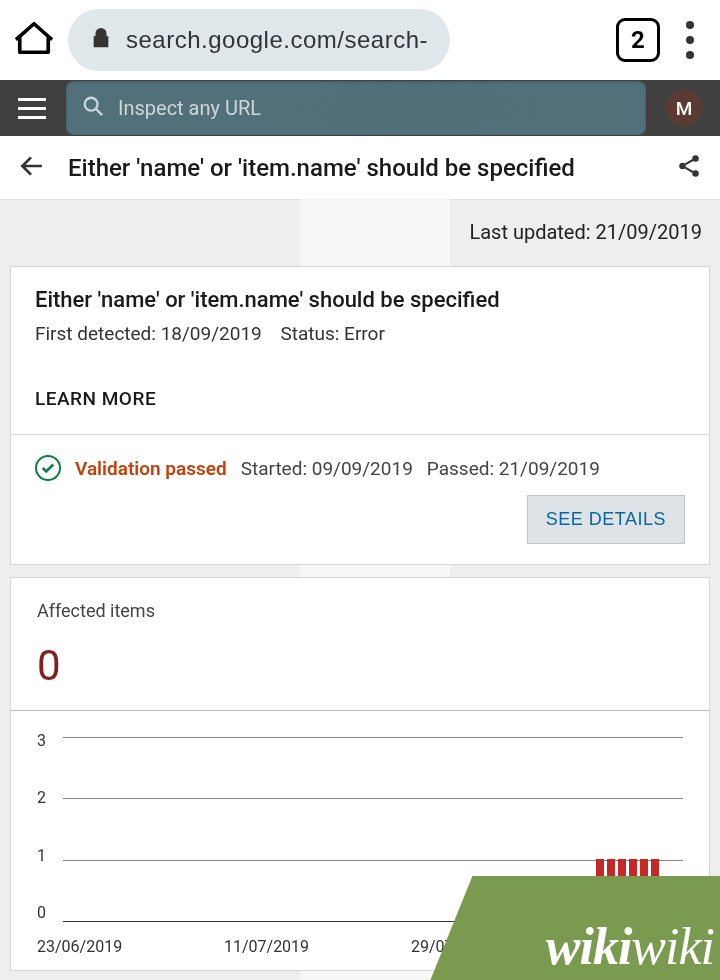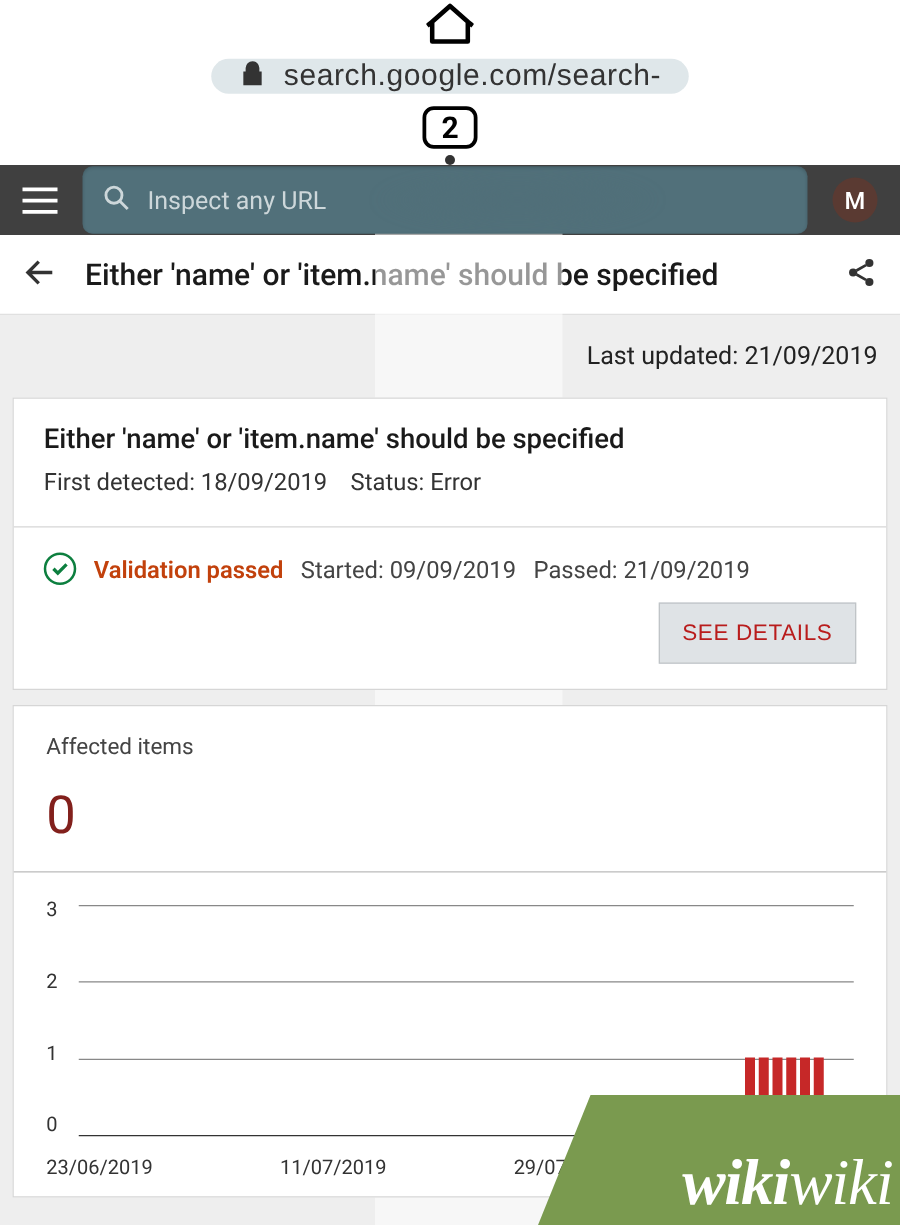--- a/index.html
+++ b/index.html
@@ -1,19 +1,19 @@
 <!DOCTYPE html>
 <html><head>
 <meta charset="utf-8">
 <style>
   * { box-sizing: border-box; margin: 0; padding: 0; }
   body { font-family: Roboto, Arial, sans-serif; width: 720px; height: 980px; background: #eeeeee; overflow: hidden; position: relative; }
 
   
-  .browser-bar { height: 132px; background: #fff; display: flex; align-items: center; padding: 0 15px; gap: 5px; flex-direction: column; }
+  .browser-bar { height: 80px; background: #fff; display: flex; align-items: center; padding: 0 15px; gap: 15px; }
   .home-icon svg { width: 38px; height: 38px; }
   .url-pill { flex: 1; height: 62px; background: #dfe7ea; border-radius: 31px; display: flex; align-items: center; padding: 0 22px; gap: 14px; max-width: 430px;}
   .lock-icon svg { width: 22px; height: 24px; fill: #333; }
   .url-text { font-size: 24px; color: #333; letter-spacing: .5px; font-family: "Trebuchet MS", sans-serif;}
   .tab-box { width: 44px; height: 44px; border: 3.5px solid #000; border-radius: 9px; display: flex; align-items: center; justify-content: center; font-weight: 700; font-size: 24px; }
   .kebab { width: 30px; display: flex; flex-direction: column; align-items: center; gap: 7px; }
   .kebab span { width: 8px; height: 8px; background: #333; border-radius: 50%; }
 
   
   .app-bar { height: 56px; background: #404040; display: flex; align-items: center; padding: 0 18px; gap: 20px; }
@@ -40,21 +40,21 @@
   .card-title { font-size: 22px; font-weight: 500; margin-bottom: 10px; color: #1a1a1a;}
   .card-sub { font-size: 19px; color: #333; }
   .card-sub span + span { margin-left: 14px; }
   .learn-more { margin-top: 42px; color: #1a1a1a; font-weight: 500; font-size: 19px; letter-spacing: .5px; }
 
   .validation-row { border-top: 1px solid #d6d6d6; padding: 20px 24px; display: flex; align-items: center; gap: 14px; flex-wrap: wrap; }
   .check-circle { width: 26px; height: 26px; border: 2.5px solid #0d7f3f; border-radius: 50%; display:flex; align-items:center; justify-content:center;}
   .check-circle svg { width: 14px; height: 12px; stroke: #0d7f3f; stroke-width: 3; fill: none; }
   .vp { font-weight: 600; font-size: 19px; color: #c2410c; }
   .v-meta { font-size: 19px; color: #444; }
-  .see-details-btn { margin-left: auto; padding: 13px 18px; background: #dfe3e6; border: 1px solid #c0c4c7; font-size: 18px; font-weight: 500; color: #b91c1c; letter-spacing: .5px; cursor: pointer;}
+  .see-details-btn { margin-left: auto; padding: 13px 18px; background: #dfe3e6; border: 1px solid #c0c4c7; font-size: 18px; font-weight: 500; color: #0369a1; letter-spacing: .5px; cursor: pointer;}
 
   
   .chart-card .card-inner { padding: 22px 26px 6px; }
   .affected-label { font-size: 18px; color: #444; margin-bottom: 20px;}
   .affected-count { font-size: 42px; font-weight: 400; color: #82201c; }
   .chart-area { border-top: 1px solid #bbb; margin-top: 14px; padding: 20px 26px 10px; position: relative; height: 260px;}
   .y-axis { position: absolute; left: 26px; top: 20px; bottom: 48px; width: 20px; display: flex; flex-direction: column; justify-content: space-between; font-size: 16px; color: #333;}
   .plot { position: absolute; left: 52px; right: 26px; top: 20px; bottom: 48px; }
   .gridline { position: absolute; left: 0; right: 0; height: 1px; background: #888; }
   .gridline.y3 { top: 6px; } .gridline.y2 { top: 67px; } .gridline.y1 { top: 129px; } .gridline.y0 { bottom: 0; background: #333; height: 1.5px;}
@@ -142,20 +142,21 @@
 
 <div class="last-updated">Last updated: 21/09/2019</div>
 
 <div class="card">
   <div class="card-inner">
     <div class="card-title">Either 'name' or 'item.name' should be specified</div>
     <div class="card-sub">
       <span>First detected: 18/09/2019</span>
       <span>Status: Error</span>
     </div>
+    <div class="learn-more">LEARN MORE</div>
   </div>
   <div class="validation-row">
     <span class="check-circle">
       <svg viewBox="0 0 16 12">
           <path d="M2 6 L6 10 L14 2"></path>
         </svg>
     </span>
     <span class="vp">Validation passed</span>
     <span class="v-meta">Started: 09/09/2019</span>
     <span class="v-meta">Passed: 21/09/2019</span>

